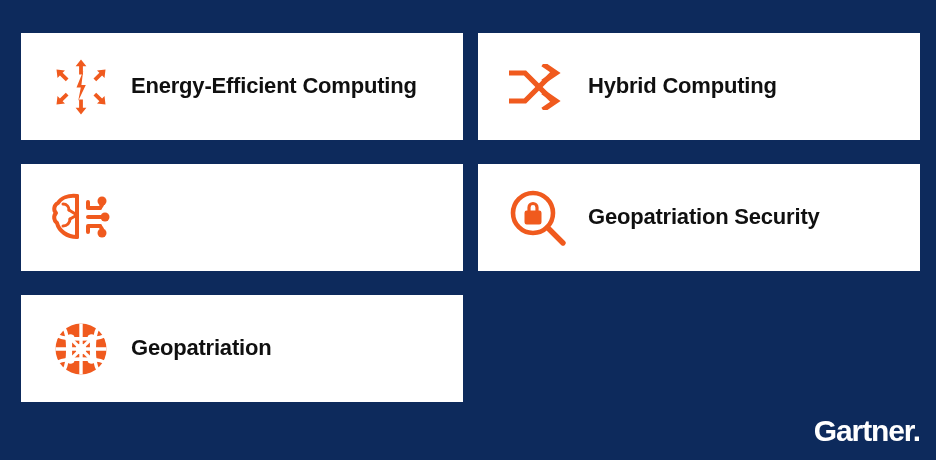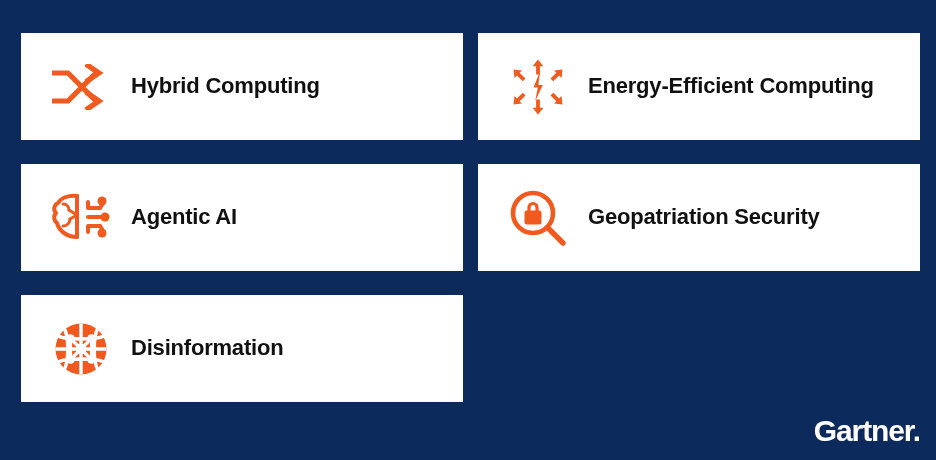--- a/index.html
+++ b/index.html
@@ -81,45 +81,45 @@
 </style>
 </head>
 <body>
 
 <div class="slide">
 
   <div class="grid">
 
     <div class="card">
       <span class="card-icon">
-        <svg width="58" height="46" viewBox="0 0 58 46" fill="none" stroke="#f05a1e" stroke-width="5.2" stroke-linecap="square" stroke-linejoin="miter">
-          <path d="M2 9 H16 L44 37"></path>
-          <path d="M2 37 H16 L44 9"></path>
-          <polyline points="36,1.5 47,9 36,16.5" fill="none"></polyline>
-          <polyline points="36,29.5 47,37 36,44.5" fill="none"></polyline>
-        </svg>
-      </span>
-      <span class="card-label">Hybrid Computing</span>
-    </div>
-
-    <div class="card">
-      <span class="card-icon">
         <svg width="60" height="60" viewBox="0 0 60 60" fill="#f05a1e">
           <path d="M32.2 14 L25.5 30.5 L29.8 30.5 L27.2 44 L34.8 28 L30.4 28 Z"></path>
           <g fill="#f05a1e">
             <path d="M30 2.5 L35.4 9.2 L31.9 9.2 L31.9 17.5 L28.1 17.5 L28.1 9.2 L24.6 9.2 Z"></path>
             <path d="M30 57.5 L24.6 50.8 L28.1 50.8 L28.1 42.5 L31.9 42.5 L31.9 50.8 L35.4 50.8 Z"></path>
             <path d="M54.5 12.5 L53.5 21 L51.1 18.5 L45.2 24.3 L42.5 21.6 L48.4 15.8 L46 13.4 Z"></path>
             <path d="M5.5 47.5 L6.5 39 L8.9 41.5 L14.8 35.7 L17.5 38.4 L11.6 44.2 L14 46.6 Z"></path>
             <path d="M5.5 12.5 L14 13.4 L11.6 15.8 L17.5 21.6 L14.8 24.3 L8.9 18.5 L6.5 21 Z"></path>
             <path d="M54.5 47.5 L46 46.6 L48.4 44.2 L42.5 38.4 L45.2 35.7 L51.1 41.5 L53.5 39 Z"></path>
           </g>
         </svg>
       </span>
       <span class="card-label">Energy-Efficient Computing</span>
+    </div>
+
+    <div class="card">
+      <span class="card-icon">
+        <svg width="58" height="46" viewBox="0 0 58 46" fill="none" stroke="#f05a1e" stroke-width="5.2" stroke-linecap="square" stroke-linejoin="miter">
+          <path d="M2 9 H16 L44 37"></path>
+          <path d="M2 37 H16 L44 9"></path>
+          <polyline points="36,1.5 47,9 36,16.5" fill="none"></polyline>
+          <polyline points="36,29.5 47,37 36,44.5" fill="none"></polyline>
+        </svg>
+      </span>
+      <span class="card-label">Hybrid Computing</span>
     </div>
 
     <div class="card">
       <span class="card-icon">
         <svg width="62" height="54" viewBox="0 0 62 54" fill="none" stroke="#f05a1e" stroke-width="4" stroke-linecap="round" stroke-linejoin="round">
           <path d="M27 5 C18 4 11 7 8 12 C4 14 3 19 6 22 C3 25 4 30 7 32 C9 40 17 46 27 46 Z" fill="none"></path>
           <path d="M27 5 L27 46" stroke-width="4"></path>
           <path d="M13 13 C17 13 19 16 19 19" stroke-width="3"></path>
           <path d="M13 35 C17 35 20 32 20 28" stroke-width="3"></path>
           <path d="M19 19 L27 24" stroke-width="3"></path>
@@ -127,21 +127,20 @@
           <path d="M38 11 L38 17 L50 17" stroke-width="4"></path>
           <path d="M38 26 L53 26" stroke-width="4"></path>
           <path d="M38 41 L38 35 L50 35" stroke-width="4"></path>
           <circle cx="52" cy="10" r="4.5" fill="#f05a1e" stroke="none"></circle>
           <circle cx="55" cy="26" r="4.5" fill="#f05a1e" stroke="none"></circle>
           <circle cx="52" cy="42" r="4.5" fill="#f05a1e" stroke="none"></circle>
           <path d="M50 17 L52 14" stroke-width="4"></path>
           <path d="M50 35 L52 38" stroke-width="4"></path>
         </svg>
       </span>
-      <span class="card-label">Agentic AI</span>
     </div>
 
     <div class="card">
       <span class="card-icon">
         <svg width="58" height="58" viewBox="0 0 58 58" fill="none" stroke="#f05a1e" stroke-width="4.6" stroke-linecap="round">
           <circle cx="24" cy="24" r="20"></circle>
           <path d="M38.5 38.5 L54 54" stroke-width="5.4"></path>
           <rect x="16.5" y="22.5" width="15" height="12" rx="1.2" fill="#f05a1e" stroke="#f05a1e" stroke-width="2"></rect>
           <path d="M20 22.5 V18.5 a4 4 0 0 1 8 0 V22.5" stroke-width="3.2" fill="none"></path>
         </svg>
@@ -176,21 +175,21 @@
           </g>
           <g fill="#ffffff">
             <circle cx="29" cy="29" r="5.2"></circle>
             <circle cx="18.5" cy="18.5" r="4"></circle>
             <circle cx="39.5" cy="18.5" r="4"></circle>
             <circle cx="18.5" cy="39.5" r="4"></circle>
             <circle cx="39.5" cy="39.5" r="4"></circle>
           </g>
         </svg>
       </span>
-      <span class="card-label">Disinformation</span>
+      <span class="card-label">Geopatriation</span>
     </div>
 
   </div>
 
   <div class="footer">
 
     <div class="logo">
       <span>Gartner</span><span class="dot">.</span>
     </div>
   </div>

